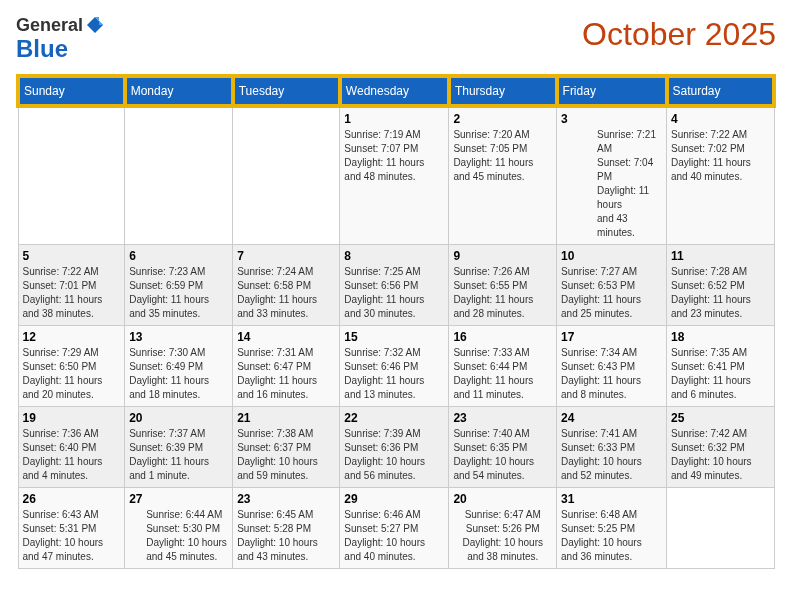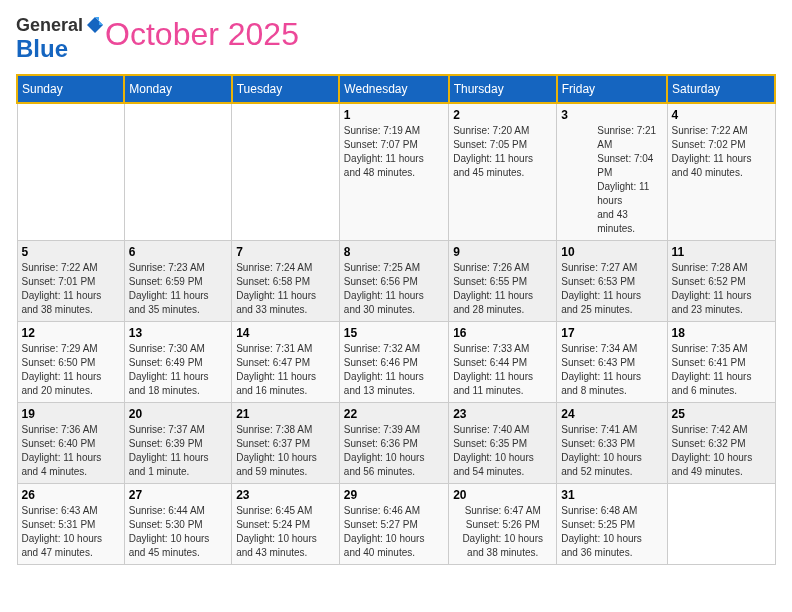--- a/index.html
+++ b/index.html
@@ -5,20 +5,21 @@
     * { box-sizing: border-box; margin: 0; padding: 0; }
     body {
       font-family: Arial, sans-serif;
       background: #fff;
       width: 792px;
       min-height: 612px;
       padding: 16px;
     }
     .header {
       display: flex;
+      justify-content: space-between;
       align-items: flex-start;
       margin-bottom: 12px;
     }
     .logo {
       display: flex;
       align-items: center;
     }
     .logo-text {
       display: flex;
       flex-direction: column;
@@ -39,39 +40,39 @@
       height: 20px;
       margin-left: 2px;
       margin-top: -2px;
     }
     .title-section {
       text-align: right;
     }
     .month-title {
       font-size: 32px;
       font-weight: normal;
-      color: #ec4899;
+      color: #c2410c;
     }
     .location {
       font-size: 14px;
       color: #555;
     }
     table {
       width: 100%;
       border-collapse: collapse;
       font-size: 10.5px;
     }
     thead tr th {
       background-color: #1565c0;
       color: #fff;
       padding: 6px 4px;
       text-align: left;
       font-weight: normal;
       font-size: 12px;
-      border: 2px solid #eab308;
+      border: 4px solid #eab308;
     }
     tbody tr td {
       border: 1px solid #ccc;
       vertical-align: top;
       padding: 4px;
       height: 80px;
       width: 113px;
       background: #fff;
     }
     tbody tr:nth-child(odd) td {
@@ -317,29 +318,29 @@
       <tr>
         <td>
           <div class="day-num">26</div>
           <div class="day-info" style="white-space: pre-line;">Sunrise: 6:43 AM
 Sunset: 5:31 PM
 Daylight: 10 hours
 and 47 minutes.</div>
         </td>
         <td>
           <div class="day-num">27</div>
-          <div class="day-info" style="white-space: pre-line;">Sunrise: 6:44 AM
+          <div class="day-info" style="white-space: pre-line; margin-left: 17px;">Sunrise: 6:44 AM
 Sunset: 5:30 PM
 Daylight: 10 hours
 and 45 minutes.</div>
         </td>
         <td>
           <div class="day-num">23</div>
           <div class="day-info" style="white-space: pre-line;">Sunrise: 6:45 AM
-Sunset: 5:24 PM
+Sunset: 5:28 PM
 Daylight: 10 hours
 and 43 minutes.</div>
         </td>
         <td>
           <div class="day-num">29</div>
           <div class="day-info" style="white-space: pre-line;">Sunrise: 6:46 AM
 Sunset: 5:27 PM
 Daylight: 10 hours
 and 40 minutes.</div>
         </td>

